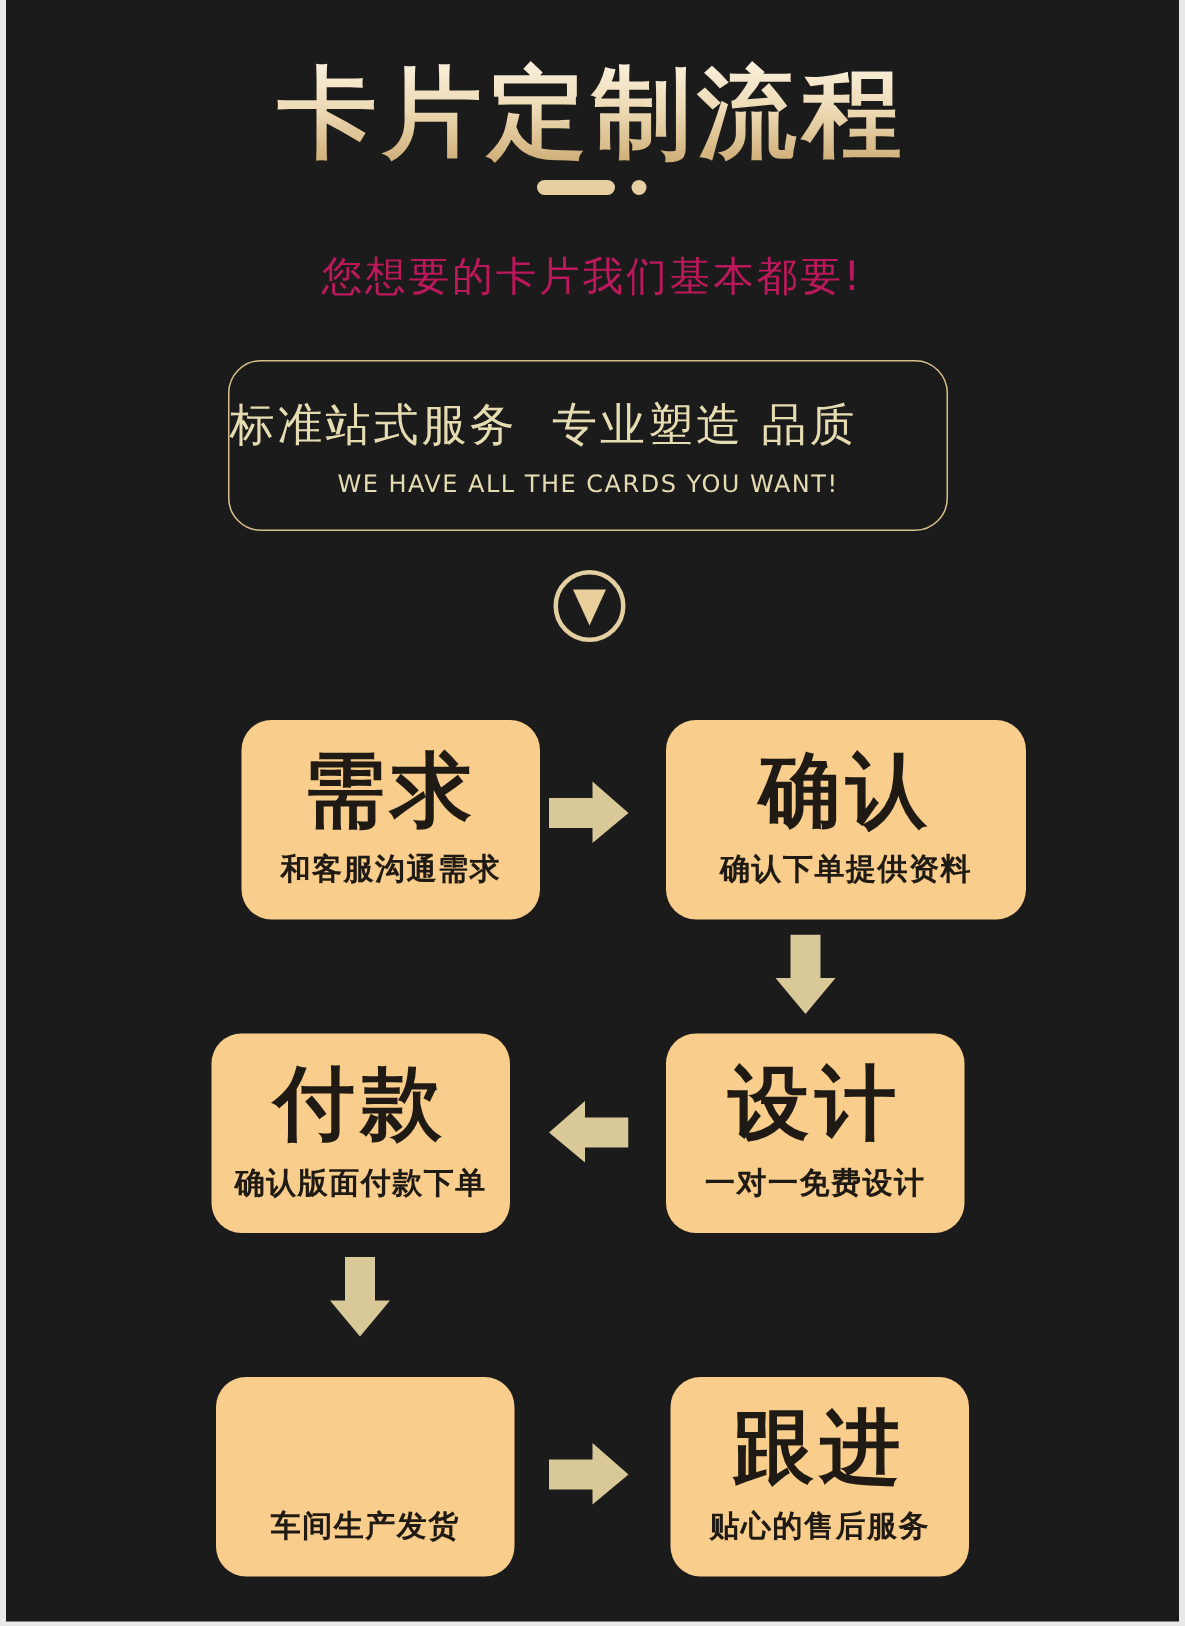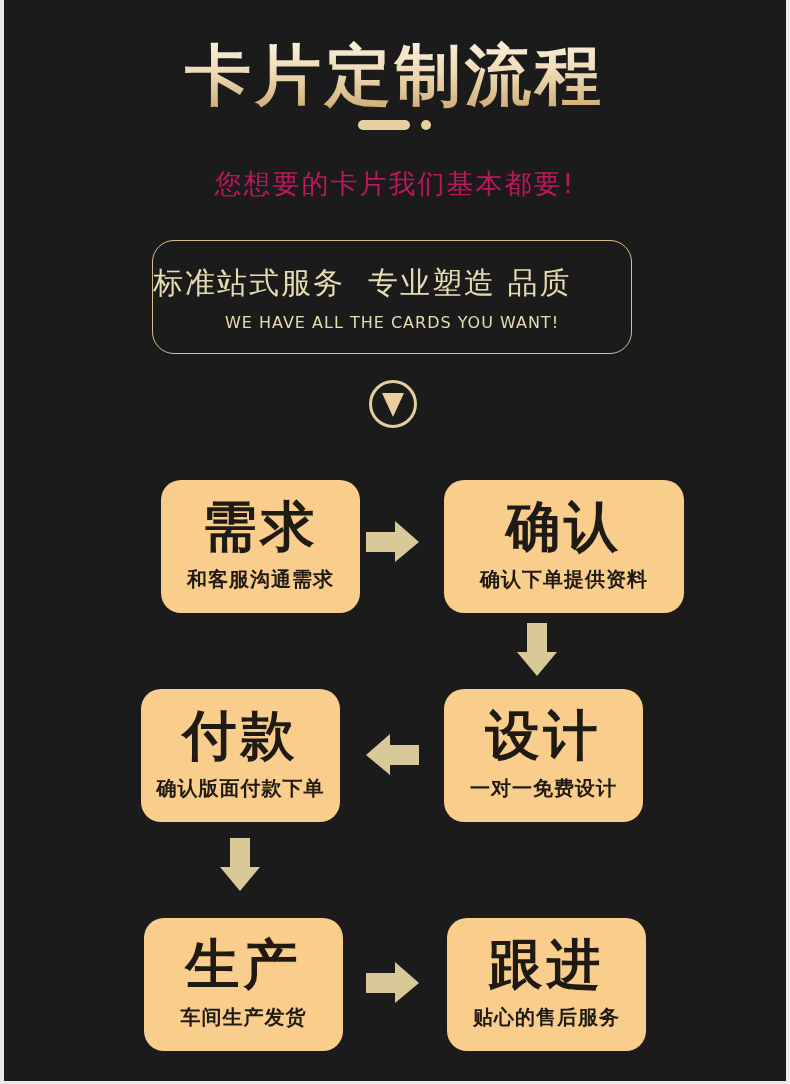--- a/index.html
+++ b/index.html
@@ -124,21 +124,20 @@
 <div class="step" style="left:444px; top:689px;">
   <div class="step-title">设计</div>
   <div class="step-desc">一对一免费设计</div>
 </div>
 
 <svg class="arrow" style="left:219px; top:838px;" width="42" height="54" viewBox="0 0 42 54">
   <polygon points="11,0 31,0 31,29 41,29 21,53 1,29 11,29" fill="#d9c898"></polygon>
 </svg>
 
 <div class="step" style="left:144px; top:918px;">
-  <div class="step-title">生产</div>
   <div class="step-desc">车间生产发货</div>
 </div>
 <svg class="arrow" style="left:366px; top:962px;" width="54" height="42" viewBox="0 0 54 42">
   <polygon points="0,11 29,11 29,0 53,21 29,41 29,31 0,31" fill="#d9c898"></polygon>
 </svg>
 <div class="step" style="left:447px; top:918px;text-align:center;">
   <div class="step-title">跟进</div>
   <div class="step-desc">贴心的售后服务</div>
 </div>
 

